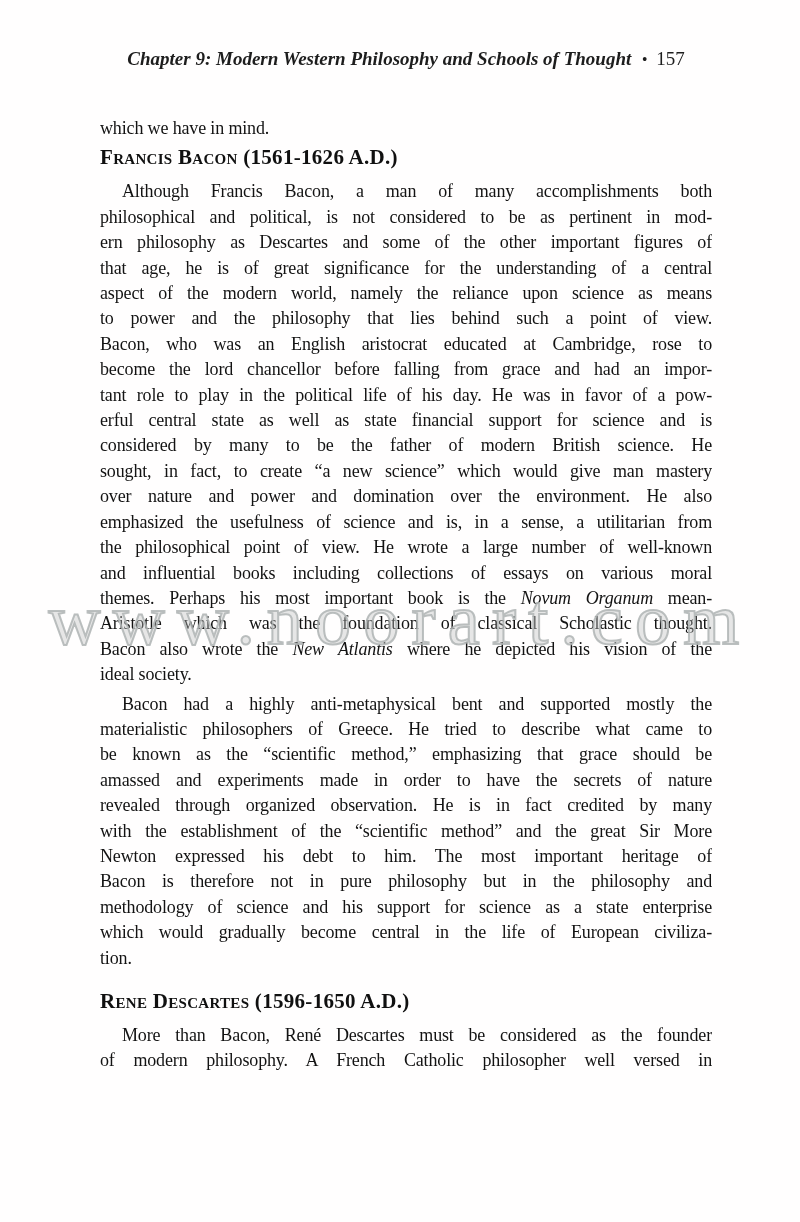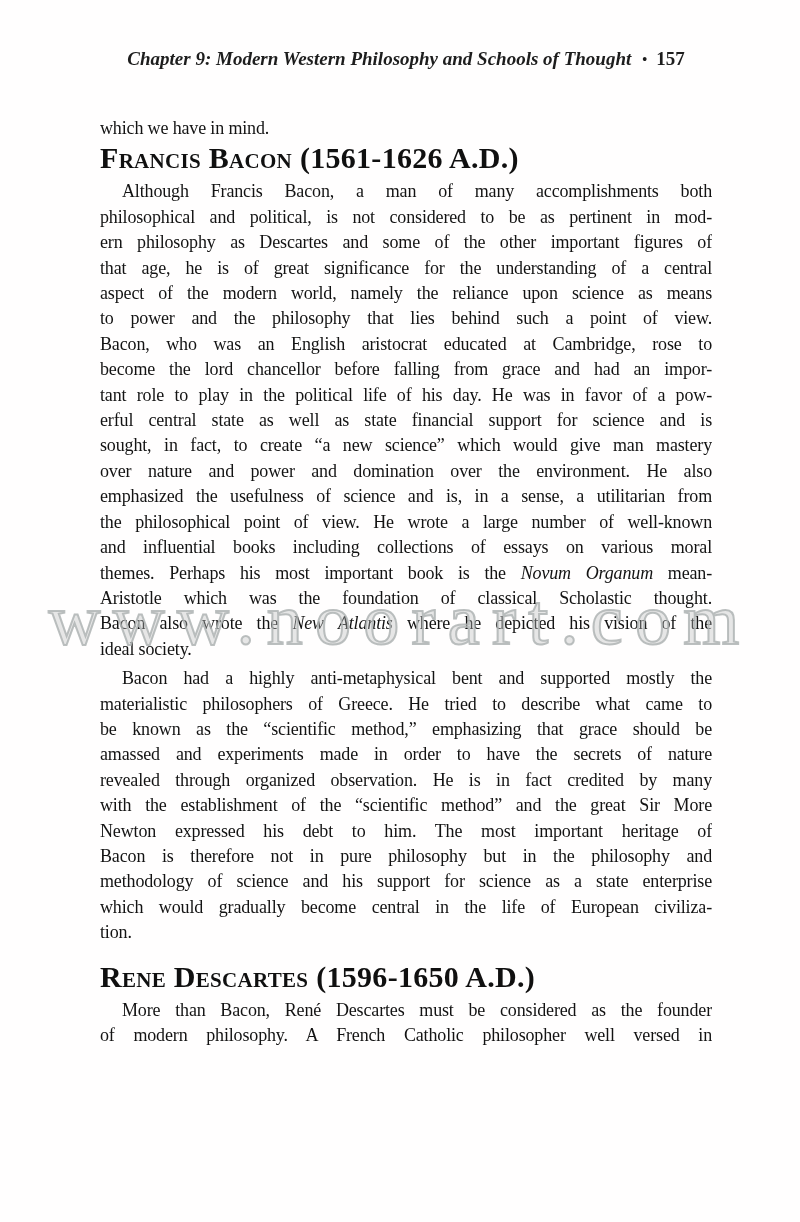--- a/index.html
+++ b/index.html
@@ -35,21 +35,21 @@
     white-space: nowrap;
   }
   .running-header .sep {
     font-style: normal;
     font-size: 14px;
     margin: 0 9px 0 11px;
     vertical-align: 1px;
   }
   .running-header .pagenum {
     font-style: normal;
-    font-weight: bold;
+    font-weight: normal;
   }
 
   
   .content {
     position: absolute;
     top: 116px;
     left: 100px;
     width: 612px;
     font-size: 18px;
     line-height: 25.4px;
@@ -65,21 +65,21 @@
   .line.last {
     text-align-last: left;
   }
   .line.indent {
     padding-left: 22px;
   }
   .paragraph {
     margin: 0 0 4px 0;
   }
   .section-heading {
-    font-size: 30px;
+    font-size: 21px;
     line-height: 29px;
     font-weight: bold;
     font-variant: small-caps;
     letter-spacing: 0.3px;
     color: #101010;
     margin: 2px 0 7px 0;
   }
   .paragraph + .section-heading {
     margin-top: 16px;
   }
@@ -122,20 +122,21 @@
         <div class="line indent">Although Francis Bacon, a man of many accomplishments both</div>
         <div class="line">philosophical and political, is not considered to be as pertinent in mod-</div>
         <div class="line">ern philosophy as Descartes and some of the other important figures of</div>
         <div class="line">that age, he is of great significance for the understanding of a central</div>
         <div class="line">aspect of the modern world, namely the reliance upon science as means</div>
         <div class="line">to power and the philosophy that lies behind such a point of view.</div>
         <div class="line">Bacon, who was an English aristocrat educated at Cambridge, rose to</div>
         <div class="line">become the lord chancellor before falling from grace and had an impor-</div>
         <div class="line">tant role to play in the political life of his day. He was in favor of a pow-</div>
         <div class="line">erful central state as well as state financial support for science and is</div>
+        <div class="line">considered by many to be the father of modern British science. He</div>
         <div class="line">sought, in fact, to create “a new science” which would give man mastery</div>
         <div class="line">over nature and power and domination over the environment. He also</div>
         <div class="line">emphasized the usefulness of science and is, in a sense, a utilitarian from</div>
         <div class="line">the philosophical point of view. He wrote a large number of well-known</div>
         <div class="line">and influential books including collections of essays on various moral</div>
         <div class="line">themes. Perhaps his most important book is the <em>Novum Organum</em> mean-</div>
         <div class="line">Aristotle which was the foundation of classical Scholastic thought.</div>
         <div class="line">Bacon also wrote the <em>New Atlantis</em> where he depicted his vision of the</div>
         <div class="line last">ideal society.</div>
       </div>

